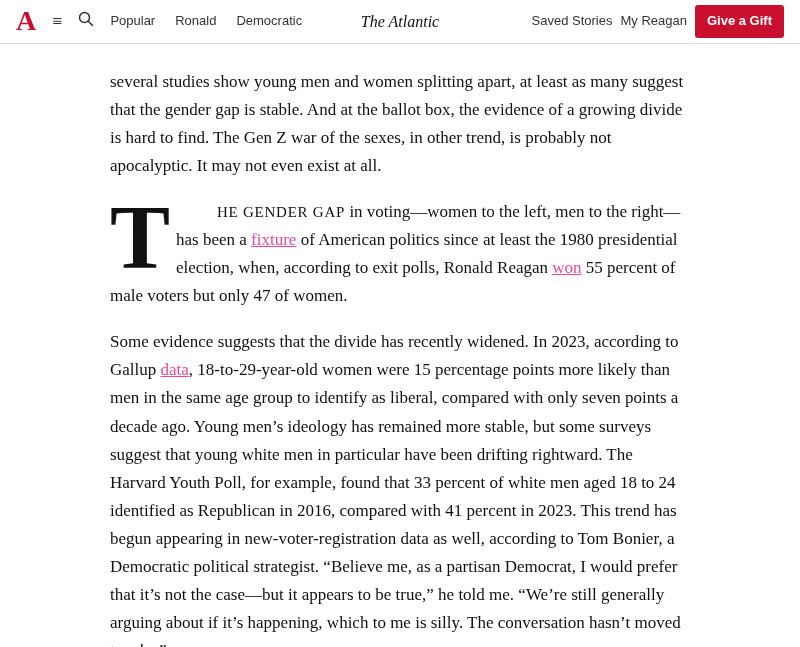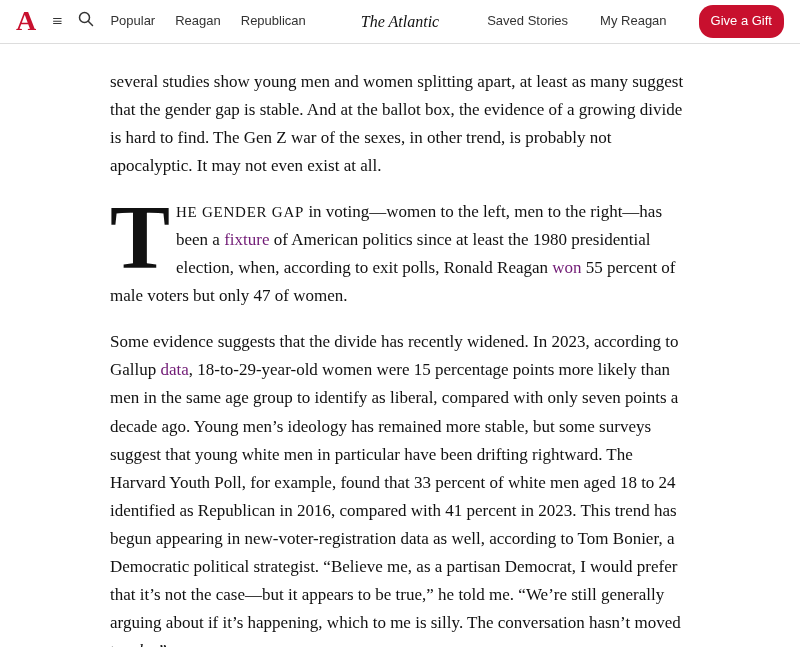--- a/index.html
+++ b/index.html
@@ -74,38 +74,38 @@
       font-family: 'Palatino Linotype', Palatino, Georgia, serif;
       font-style: italic;
       font-size: 16px;
       color: #111;
       white-space: nowrap;
     }
 
     .header-right {
       display: flex;
       align-items: center;
-      gap: 32px;
+      gap: 8px;
     }
 
     .header-right a {
       text-decoration: none;
       color: #333;
       font-family: Arial, sans-serif;
       font-size: 13px;
     }
 
     .give-gift-btn {
       background: #c8102e;
       color: #fff !important;
       padding: 6px 12px;
-      border-radius: 14px;
+      border-radius: 3px;
       font-family: Arial, sans-serif;
       font-size: 12px;
-      font-weight: normal;
+      font-weight: bold;
       text-decoration: none;
       white-space: nowrap;
     }
 
     
     .article-body {
       max-width: 620px;
       margin: 0 auto;
       padding: 24px 20px 40px;
     }
@@ -133,24 +133,26 @@
       line-height: 0.72;
       margin-right: 6px;
       margin-top: 8px;
       color: #111;
     }
 
     .drop-cap-text-small-caps {
       font-variant: small-caps;
       font-size: 15px;
       letter-spacing: 0.05em;
+      margin-left: 41px;
     }
 
     .underline-link {
-      color: #701a75;
+      text-decoration: underline;
+      color: #ec4899;
       cursor: pointer;
     }
 
     .italic-text {
       font-style: italic;
     }
   </style>
 </head>
 <body>
 
@@ -159,22 +161,22 @@
     <a class="header-logo-a" href="#">A</a>
     <span class="header-hamburger">≡</span>
     <span class="header-search">
       <svg width="16" height="16" viewBox="0 0 16 16" fill="none" xmlns="http://www.w3.org/2000/svg">
         <circle cx="6.5" cy="6.5" r="5" stroke="#333" stroke-width="1.5"></circle>
         <line x1="10.5" y1="10.5" x2="14.5" y2="14.5" stroke="#333" stroke-width="1.5" stroke-linecap="round"></line>
       </svg>
     </span>
     <nav class="header-nav">
       <a href="#">Popular</a>
-      <a href="#">Reagan</a>
-      <a href="#">Republican</a>
+      <a href="#">Ronald</a>
+      <a href="#">Democratic</a>
     </nav>
   </div>
 
   <div class="header-title">The Atlantic</div>
 
   <div class="header-right">
     <a href="#">Saved Stories</a>
     <a href="#">My Reagan</a>
     <a class="give-gift-btn" href="#">Give a Gift</a>
   </div>

